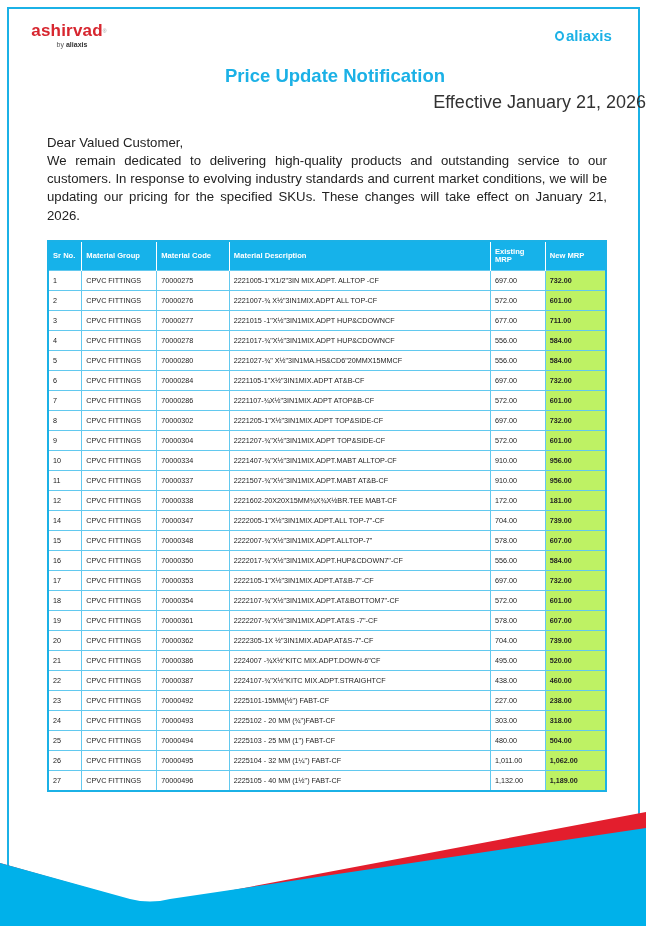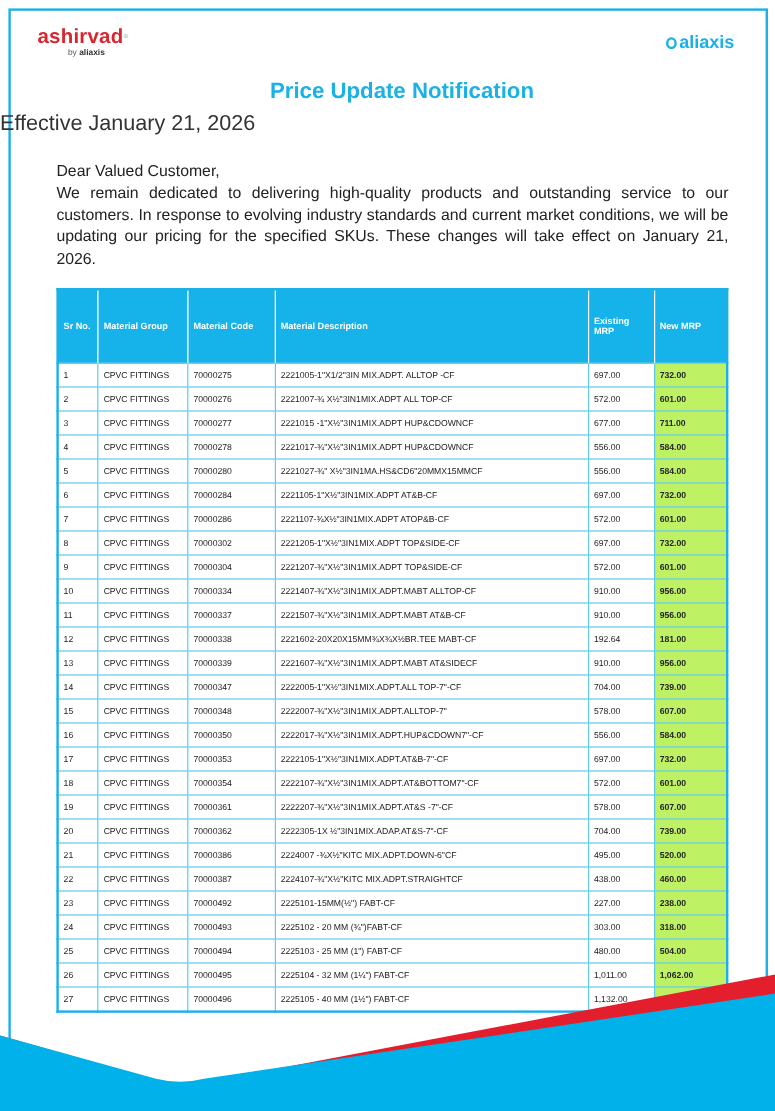--- a/index.html
+++ b/index.html
@@ -13,33 +13,33 @@
   }
   .logo-left { position: absolute; left: 29px; top: 22px; width: 80px; text-align: center; }
   .logo-left .brand { color: #d7262f; font-weight: bold; font-size: 17px; letter-spacing: 0.2px; line-height: 18px; }
   .logo-left .brand sup { font-size: 5px; vertical-align: top; color: #999; font-weight: normal; }
   .logo-left .by { font-size: 7px; color: #555; line-height: 9px; margin-left: 6px; }
   .logo-left .by b { color: #333; }
   .logo-right { position: absolute; left: 555px; top: 27px; display: flex; align-items: center; }
   .logo-right .ring { width: 9px; height: 10px; border: 2.3px solid #1bb1e6; border-radius: 50%; margin-right: 2px; box-sizing: border-box; }
   .logo-right .name { color: #1bb1e6; font-weight: bold; font-size: 15px; }
   .title { position: absolute; left: 0; right: 0; top: 65px; text-align: center; color: #1bb1e6; font-weight: bold; font-size: 18.5px; padding-left: 24px; }
-  .subtitle { position: absolute; left: 0; right: 0; top: 92px; text-align: left; color: #333; font-size: 18px; }
+  .subtitle { position: absolute; left: 0; right: 0; top: 92px; text-align: right; color: #333; font-size: 18px; }
   .greeting { position: absolute; left: 47px; top: 135px; font-size: 13.2px; color: #222; text-align: right; }
   .intro {
     position: absolute; left: 47px; top: 152px; width: 560px; font-size: 13.2px; line-height: 18.2px;
     text-align: justify; color: #222;
   }
   table.prices {
     position: absolute; left: 47px; top: 240px; width: 560px; border-collapse: collapse;
     border: 2px solid #1bb1e6; font-size: 7.2px;
   }
   table.prices th {
     background: #16b2ea; color: #fff; font-weight: bold; text-align: left; font-size: 7.6px;
-    height: 28px; padding: 16px 4px; border-right: 1px solid #ffffff; line-height: 8px;
+    height: 28px; padding: 0 4px; border-right: 1px solid #ffffff; line-height: 8px;
   }
   table.prices th:last-child { border-right: none; }
   table.prices td {
     height: 19px; padding: 0 4px; border: 1px solid #62c9ef; color: #222; white-space: nowrap;
   }
   table.prices td.new { background: #bef264; font-weight: bold; }
   .wave { position: absolute; left: 0; top: 800px; width: 646px; height: 126px; }
 </style>
 </head>
 <body>
@@ -168,30 +168,22 @@
         <td>70000337</td>
         <td>2221507-¾"X½"3IN1MIX.ADPT.MABT AT&amp;B-CF</td>
         <td>910.00</td>
         <td class="new">956.00</td>
       </tr>
       <tr>
         <td>12</td>
         <td>CPVC FITTINGS</td>
         <td>70000338</td>
         <td>2221602-20X20X15MM¾X¾X½BR.TEE MABT-CF</td>
-        <td>192.64</td>
+        <td>172.00</td>
         <td class="new">181.00</td>
-      </tr>
-      <tr>
-        <td>13</td>
-        <td>CPVC FITTINGS</td>
-        <td>70000339</td>
-        <td>2221607-¾"X½"3IN1MIX.ADPT.MABT AT&amp;SIDECF</td>
-        <td>910.00</td>
-        <td class="new">956.00</td>
       </tr>
       <tr>
         <td>14</td>
         <td>CPVC FITTINGS</td>
         <td>70000347</td>
         <td>2222005-1"X½"3IN1MIX.ADPT.ALL TOP-7"-CF</td>
         <td>704.00</td>
         <td class="new">739.00</td>
       </tr>
       <tr>

